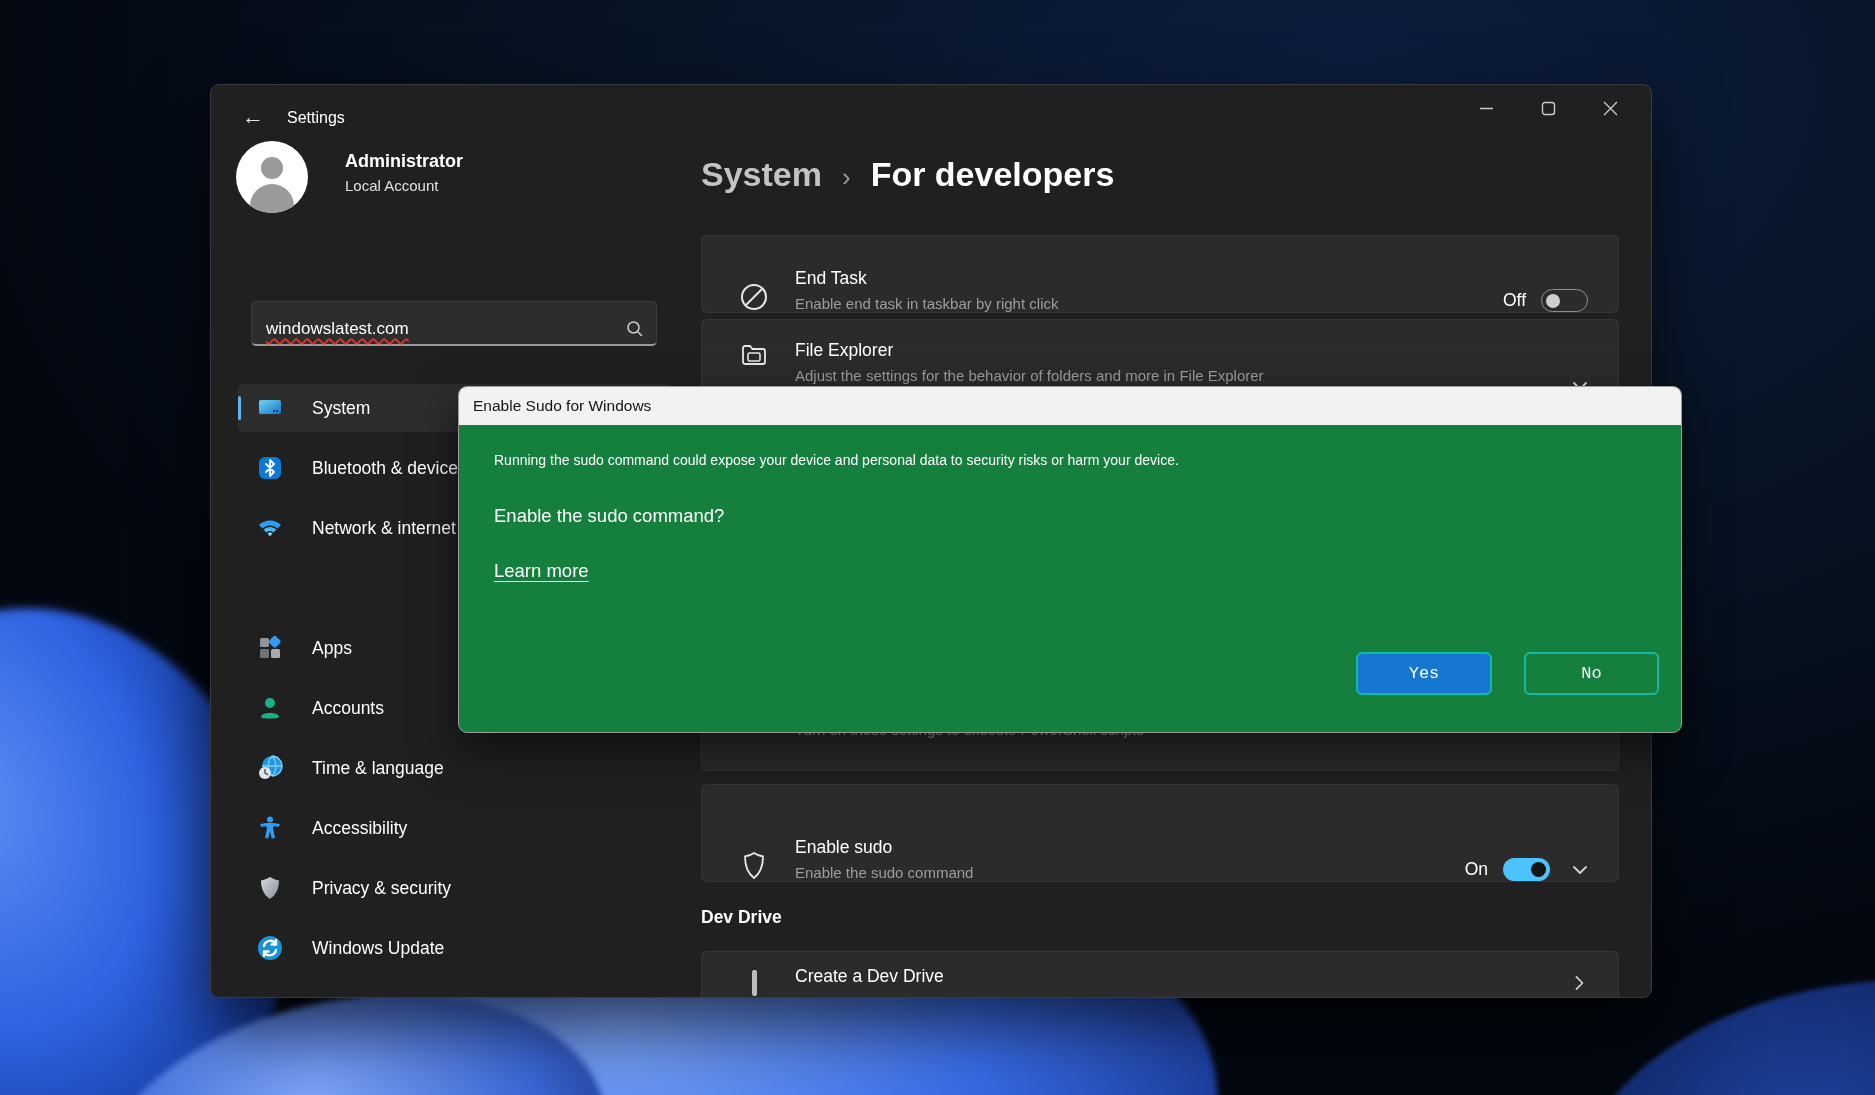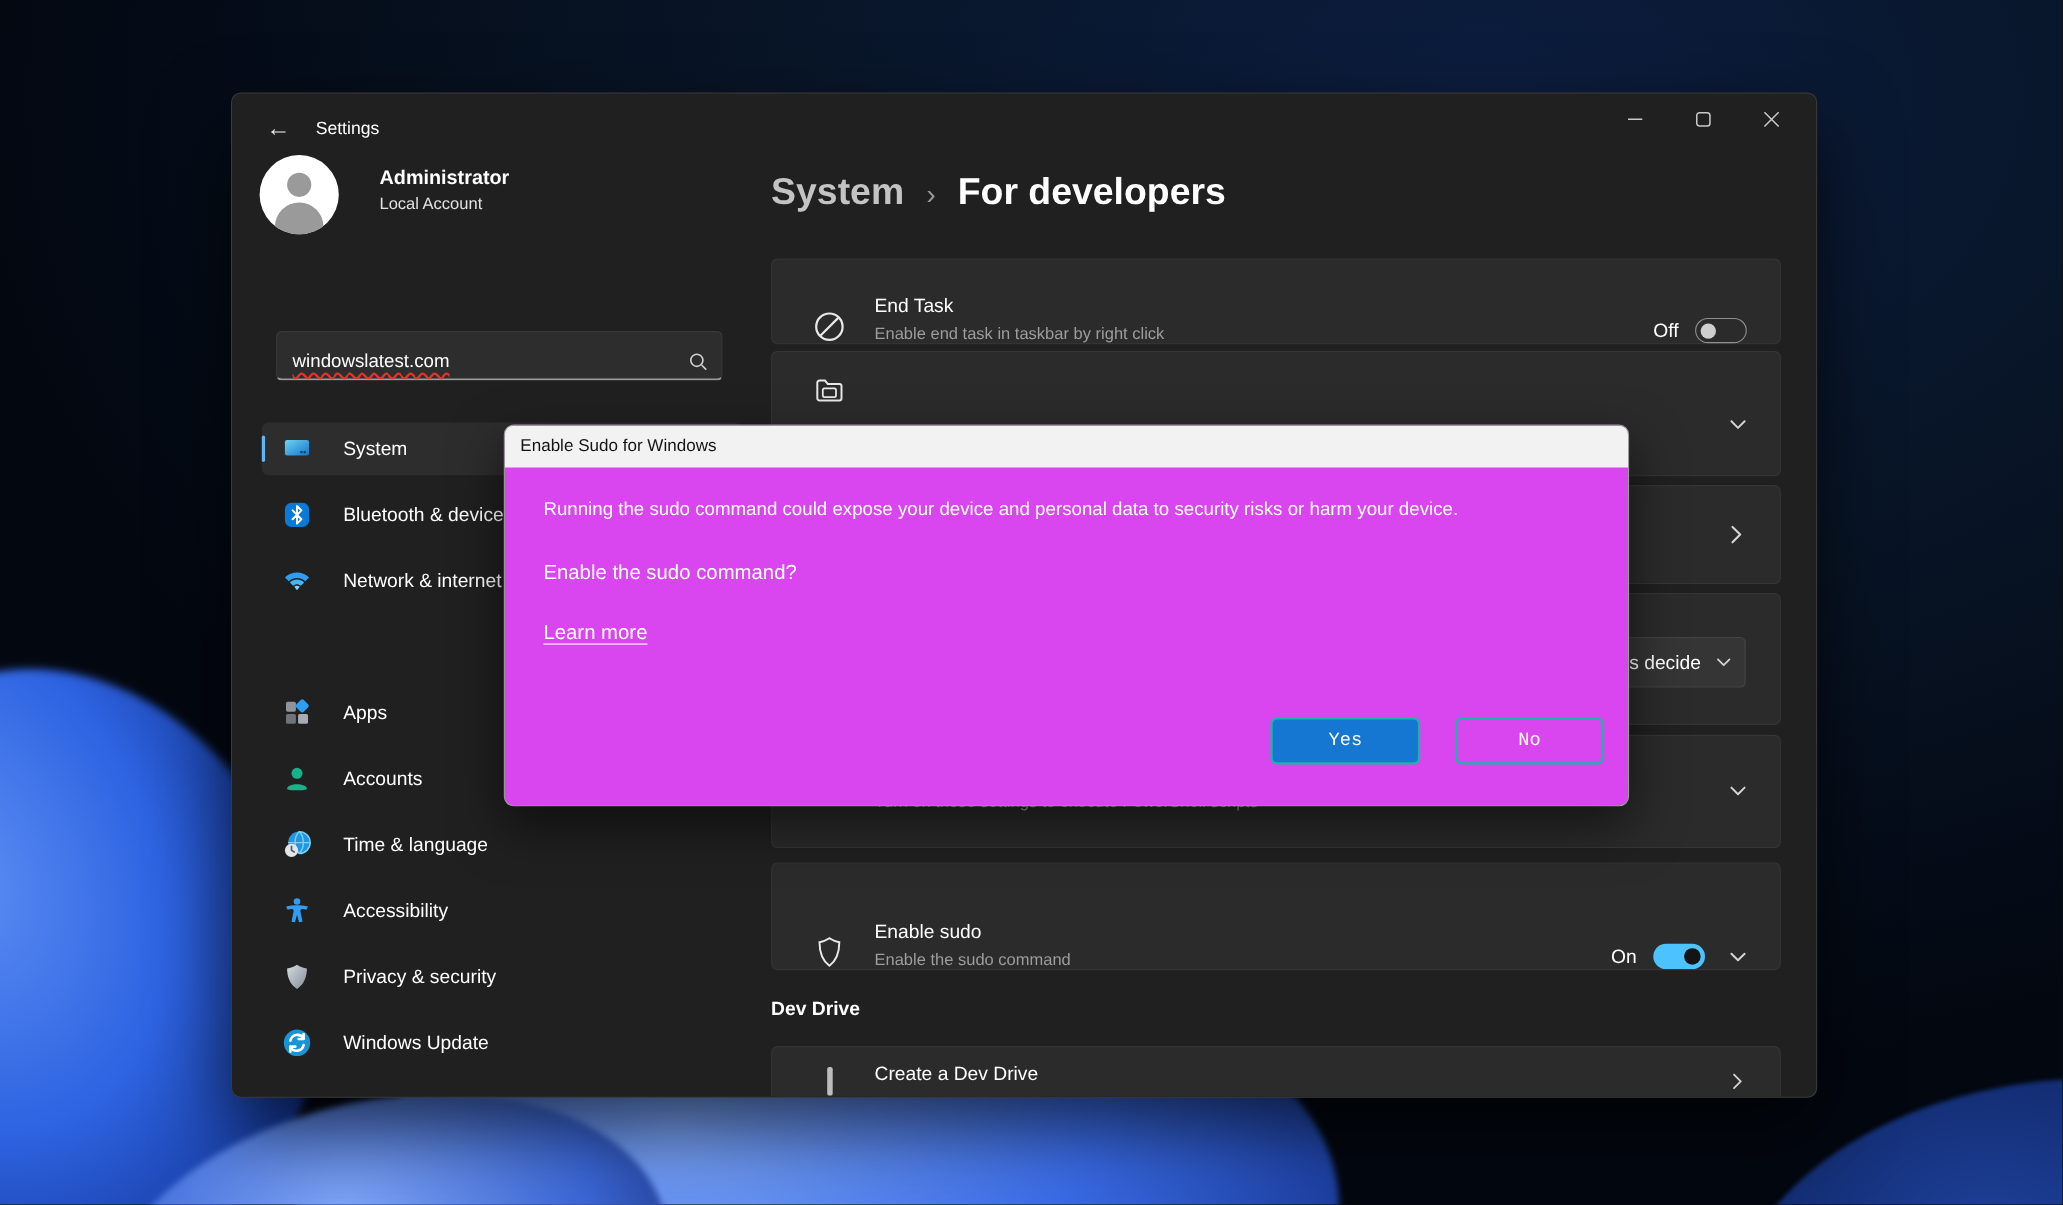--- a/index.html
+++ b/index.html
@@ -100,27 +100,27 @@
   .row-powershell .row-sub { position: absolute; left: 93px; top: 52px; margin: 0; }
   .row-powershell .row-right { position: absolute; right: 30px; top: 42px; }
   .row-sudo { top: 699px; height: 98px; }
   .section-heading { position: absolute; left: 490px; top: 822px; font-size: 17.5px; font-weight: 700; color: #ffffff; text-align: right; }
   .row-devdrive { top: 866px; height: 80px; }
   .row-devdrive .row-flex { align-items: flex-start; padding-top: 14px; }
   .devdrive-icon-sliver { width: 5px; height: 26px; border-radius: 2px; background: #bdbdbd; margin-top: 4px; }
   .row-devdrive .row-right { position: absolute; right: 32px; top: 22px; }
 
   
-  .dialog { position: absolute; left: 458px; top: 386px; width: 1023px; height: 347px; z-index: 50;
+  .dialog { position: absolute; left: 458px; top: 386px; width: 1224px; height: 347px; z-index: 50;
     border: 1px solid #9a9a9a; border-radius: 9px; overflow: hidden;
-    box-shadow: 0 18px 46px rgba(0,0,0,0.55); background: #d946ef; }
+    box-shadow: 0 18px 46px rgba(0,0,0,0.55); background: #15803d; }
   .dialog-titlebar { height: 38px; background: #f2f2f2; display: flex; align-items: center; padding-left: 14px; }
   .dialog-title { font-size: 15.5px; color: #141414; }
   .dialog-body { position: relative; height: 309px; padding: 26px 35px 0 35px; color: #ffffff; }
-  .dialog-message { font-size: 17px; line-height: 1.42; max-width: 855px; }
+  .dialog-message { font-size: 14px; line-height: 1.42; max-width: 855px; }
   .dialog-question { font-size: 18.5px; margin-top: 34px; }
   .dialog-link { display: inline-block; font-size: 18.5px; margin-top: 33px; color: #ffffff;
     text-decoration: underline; text-underline-offset: 4px; }
   .dialog-buttons { position: absolute; right: 22px; bottom: 39px; display: flex; }
   .dlg-btn { height: 43px; border: 2px solid #14b8a6; border-radius: 6px; color: #ffffff;
     font-size: 17px; display: flex; align-items: center; justify-content: center; font-family: Liberation Mono, monospace; }
   .dlg-yes { width: 136px; background: #1677d2; margin-right: 32px; }
   .dlg-no { width: 135px; background: transparent; }
 </style>
 </head>
@@ -307,20 +307,24 @@
   </div>
 
   <div class="row row-fileexplorer">
     <div class="row-flex">
       <span class="row-icon">
         <svg width="30" height="30" viewBox="0 0 30 30">
             <path d="M4 8 C4 6.9 4.9 6 6 6 H11 L13.5 9 H24 C25.1 9 26 9.9 26 11 V22 C26 23.1 25.1 24 24 24 H6 C4.9 24 4 23.1 4 22 Z" fill="none" stroke="#e8e8e8" stroke-width="1.8"></path>
             <rect x="9" y="13" width="12" height="8" rx="1.5" fill="none" stroke="#e8e8e8" stroke-width="1.6"></rect>
           </svg>
       </span>
+      <span class="row-text">
+        <div class="row-title">File Explorer</div>
+        <div class="row-sub">Adjust the settings for the behavior of folders and more in File Explorer</div>
+      </span>
       <span class="row-right">
         <span class="chev">
           <svg width="16" height="16" viewBox="0 0 16 16">
               <path d="M2 5 L8 11 L14 5" fill="none" stroke="#d4d4d4" stroke-width="1.8" stroke-linecap="round" stroke-linejoin="round"></path>
             </svg>
         </span>
       </span>
     </div>
   </div>
 

